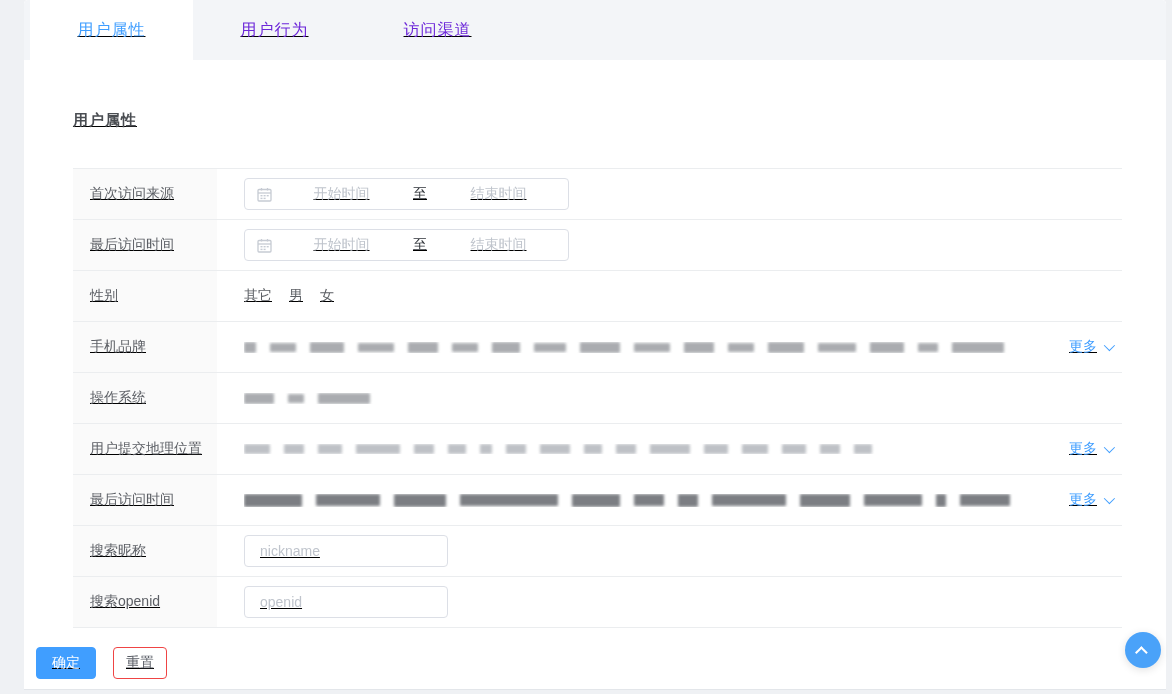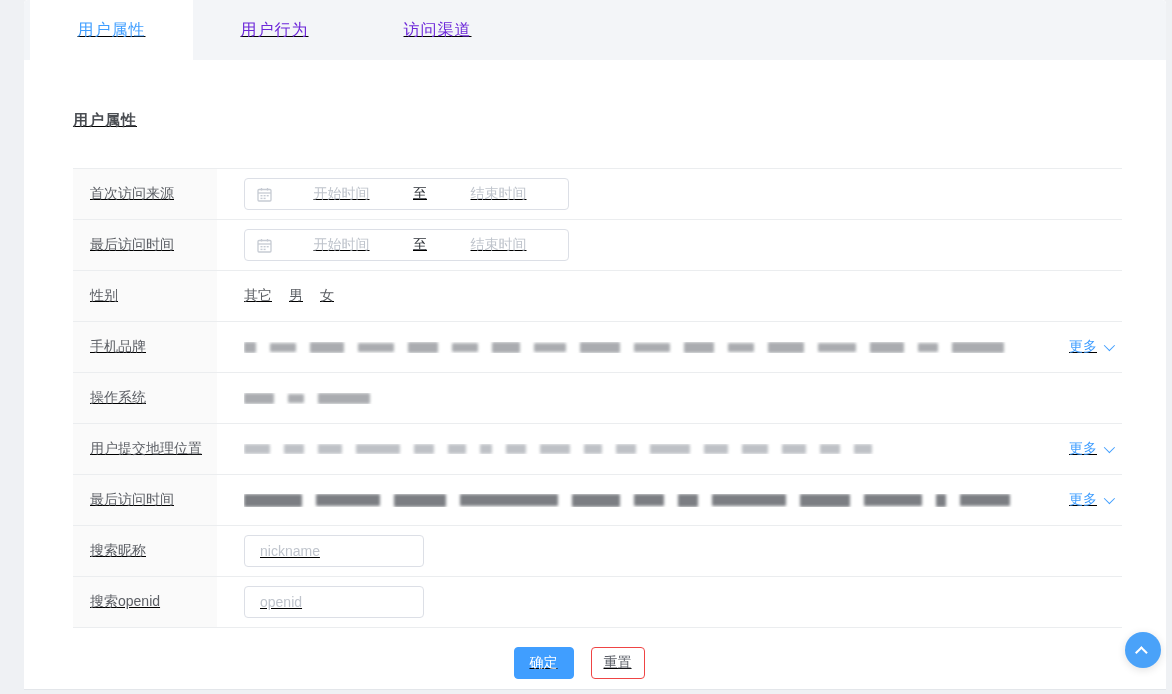--- a/index.html
+++ b/index.html
@@ -67,26 +67,26 @@
     margin-left:auto; margin-right:10px; flex:0 0 auto;
     display:flex; align-items:center; gap:7px;
     font-size:14px; color:#409eff; cursor:pointer; white-space:nowrap;
   }
   .chev-down {
     width:8px; height:8px; border-right:1.5px solid #409eff; border-bottom:1.5px solid #409eff;
     transform:rotate(45deg) translateY(-2px);
   }
   
   .text-input {
-    width:180px; height:32px; border:1px solid #dcdfe6; border-radius:4px;
+    width:204px; height:32px; border:1px solid #dcdfe6; border-radius:4px;
     padding:0 15px; font-size:14px; color:#606266; background:#fff; outline:none;
   }
   .text-input::placeholder { color:#bfc4cc; }
   
-  .footer { margin:19px 44px 0 12px; display:flex; justify-content:center; gap:17px; }
+  .footer { margin:19px 44px 0 12px; display:flex; justify-content:flex-start; gap:17px; }
   .btn { height:32px; border-radius:4px; font-size:14px; cursor:pointer;
          font-family:"Liberation Sans","DejaVu Sans",sans-serif; }
   .btn-primary { background:#409eff; color:#ffffff; border:1px solid #409eff; padding:0 15px; }
   .btn-default { background:#ffffff; color:#5a5e66; border:1px solid #ef4444; padding:0 12px; }
   
   .backtop {
     position:absolute; left:1125px; top:632px; width:36px; height:36px;
     border-radius:50%; background:#4aa2f9;
     display:flex; align-items:center; justify-content:center;
     box-shadow:0 2px 8px rgba(0,0,0,.12); cursor:pointer;

